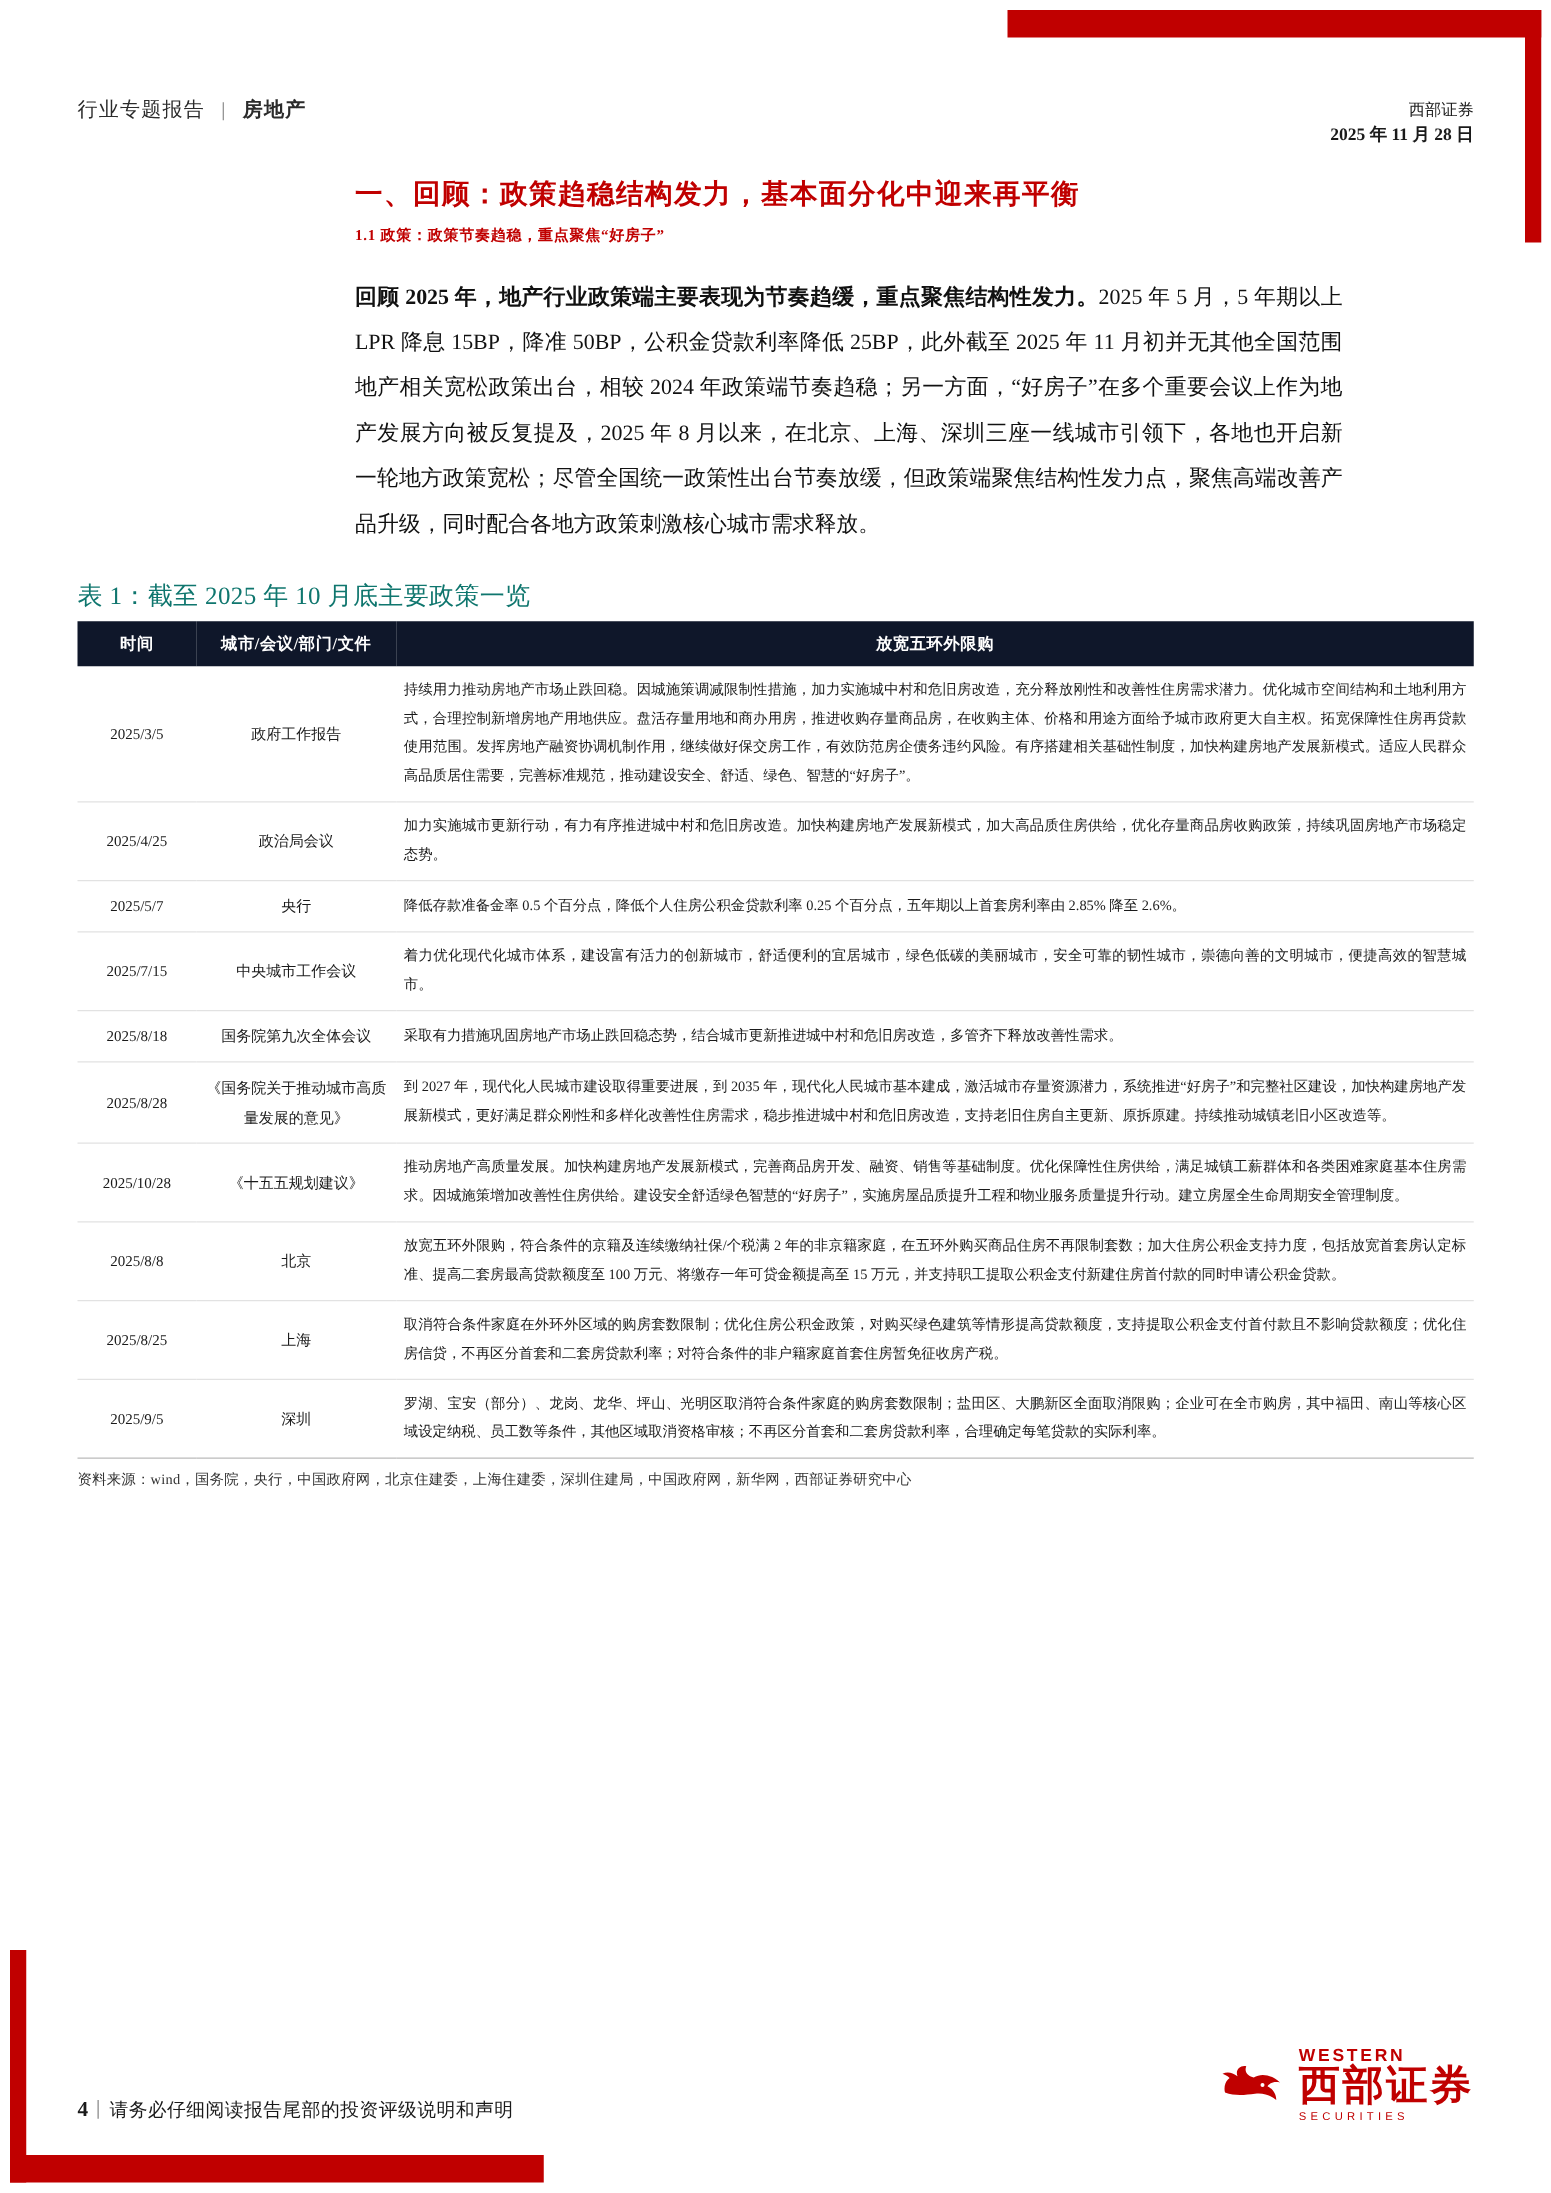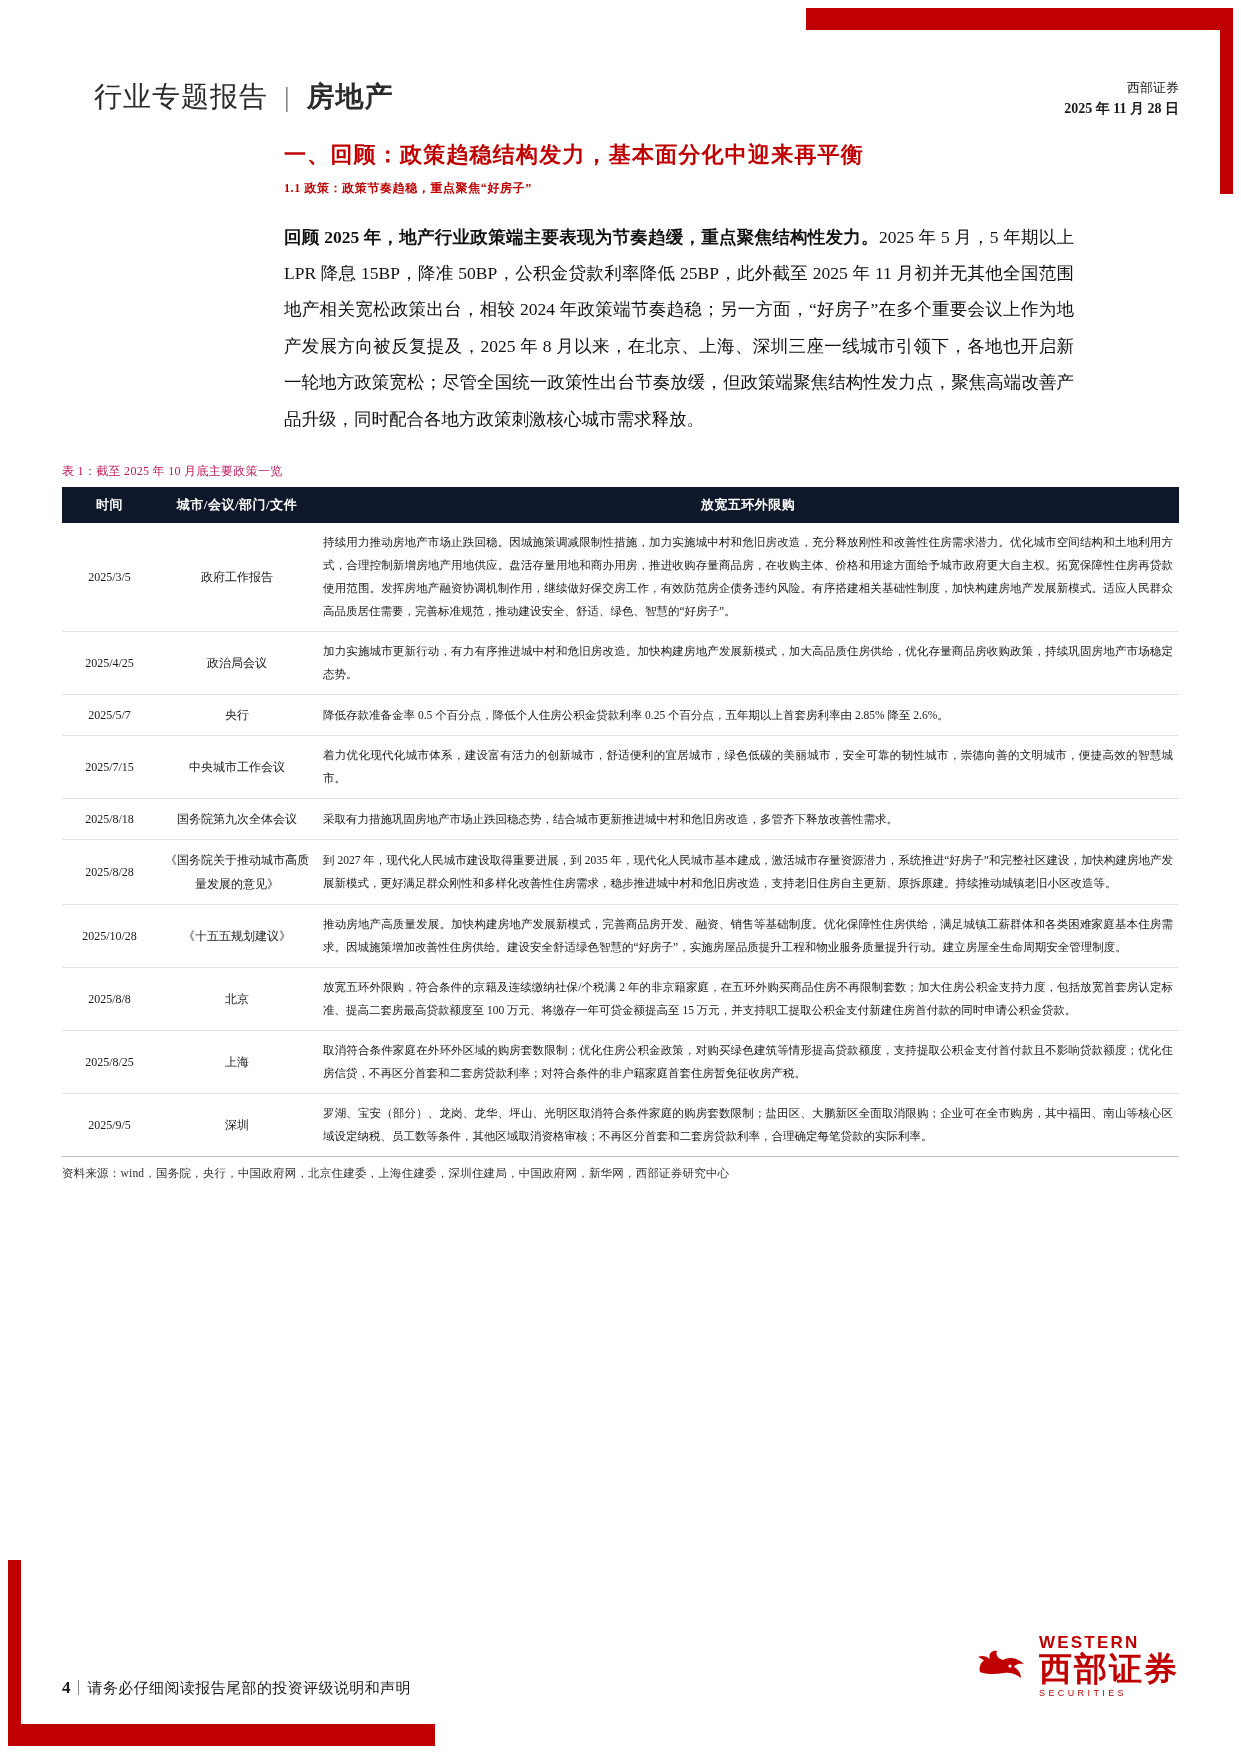--- a/index.html
+++ b/index.html
@@ -42,25 +42,24 @@
 
   
   .page-header {
     position: absolute;
     top: 78px; left: 62px; right: 62px;
     display: flex;
     justify-content: space-between;
     align-items: flex-start;
   }
   .header-left {
-    font-size: 28px;
+    font-size: 16px;
     color: #2b2b2b;
     letter-spacing: 1px;
     font-family: "Liberation Serif", "DejaVu Serif", serif;
-    margin-left: 32px;
   }
   .header-left .sep {
     color: #777;
     margin: 0 8px;
     font-weight: 300;
   }
   .header-left .cat { font-weight: bold; }
   .header-right {
     text-align: right;
     font-size: 14px;
@@ -99,22 +98,22 @@
     font-size: 17.5px;
     line-height: 2.08;
     text-align: justify;
     text-justify: inter-ideograph;
     color: #111;
   }
   .body-para b { font-weight: bold; }
 
   
   .table-caption {
-    font-size: 12px;
-    color: #be185d;
+    font-size: 20px;
+    color: #0f766e;
     margin: 0 0 7px 0;
     letter-spacing: 0.3px;
   }
   table.policy {
     width: 1117px;
     border-collapse: collapse;
     table-layout: fixed;
     font-size: 11.5px;
   }
   table.policy thead th {
@@ -192,21 +191,21 @@
     font-family: "Liberation Serif", "DejaVu Serif", serif;
   }
   .logo-en {
     font-size: 9px;
     color: #c00000;
     letter-spacing: 3.4px;
     margin-top: 3px;
     font-family: "Liberation Sans", sans-serif;
   }
   .logo-wcol {
-    font-size: 17px;
+    font-size: 14px;
     font-weight: bold;
     color: #c00000;
     letter-spacing: 2.2px;
     font-family: "Liberation Sans", sans-serif;
     margin-bottom: 2px;
   }
 </style>
 </head>
 <body>
 

